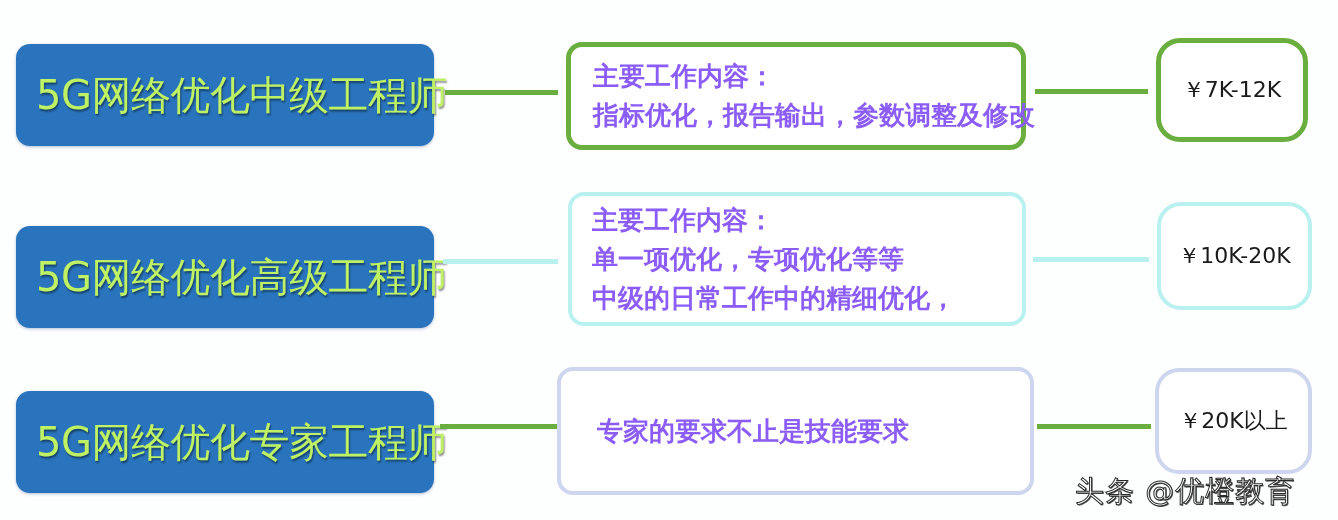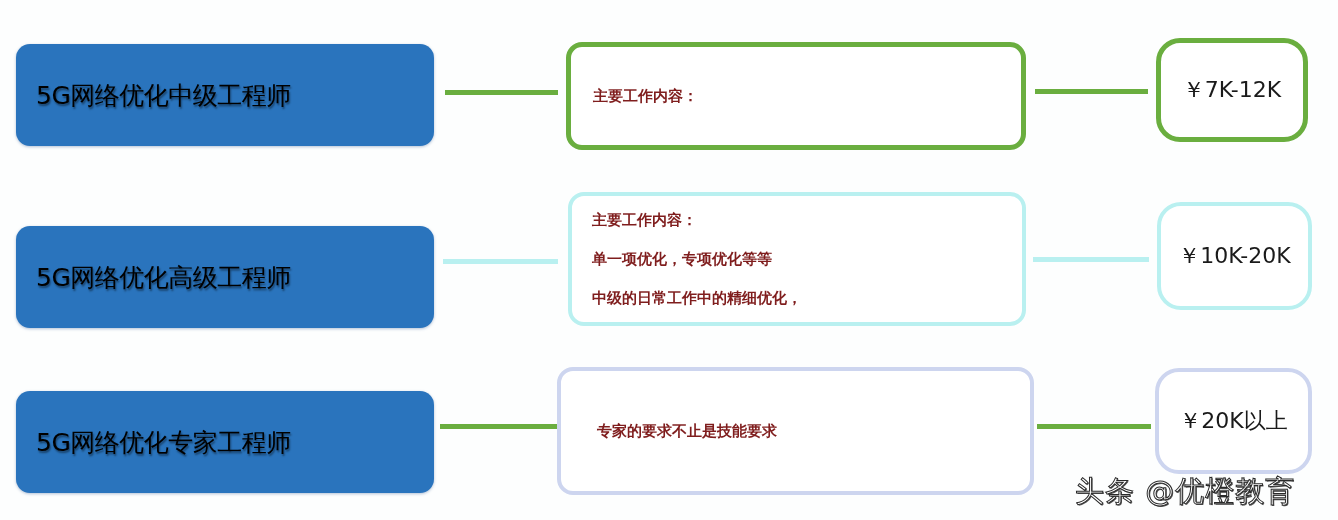--- a/index.html
+++ b/index.html
@@ -21,42 +21,42 @@
     height: 102px;
     background: #2a74bd;
     border-radius: 14px;
     box-shadow: 0 1px 3px rgba(40, 80, 140, 0.35);
     display: flex;
     align-items: center;
     box-sizing: border-box;
     padding-left: 20px;
   }
   .role-label {
-    color: #000000;
-    font-size: 25px;
+    color: #bef264;
+    font-size: 40px;
     letter-spacing: -0.5px;
     text-shadow: 1px 2px 2px rgba(0, 0, 0, 0.45);
     white-space: nowrap;
   }
   .connector {
     position: absolute;
     height: 5px;
   }
   .desc-box {
     position: absolute;
     background: #ffffff;
     border-radius: 16px;
     box-sizing: border-box;
     display: flex;
     flex-direction: column;
     justify-content: center;
   }
   .desc-line {
-    color: #7f1d1d;
-    font-size: 15px;
+    color: #8b5cf6;
+    font-size: 26px;
     font-weight: bold;
     line-height: 39px;
     white-space: nowrap;
   }
   .price-box {
     position: absolute;
     background: #ffffff;
     border-radius: 24px;
     box-sizing: border-box;
     display: flex;
@@ -83,20 +83,21 @@
 </style>
 </head>
 <body>
 
 <div class="role-box" style="top:44px;">
   <span class="role-label">5G网络优化中级工程师</span>
 </div>
 <div class="connector" style="left:445px; top:90px; width:113px; background:#6aae3f;"></div>
 <div class="desc-box" style="left:566px; top:42px; width:460px; height:108px; border:5px solid #6aae3f; padding-left:22px;">
   <div class="desc-line">主要工作内容：</div>
+  <div class="desc-line">指标优化，报告输出，参数调整及修改</div>
 </div>
 <div class="connector" style="left:1035px; top:89px; width:113px; background:#6aae3f;"></div>
 <div class="price-box" style="left:1156px; top:38px; width:152px; height:104px; border:5px solid #6aae3f;">
   <span class="price-text">￥7K-12K</span>
 </div>
 
 <div class="role-box" style="top:226px;">
   <span class="role-label">5G网络优化高级工程师</span>
 </div>
 <div class="connector" style="left:443px; top:259px; width:115px; background:#b9f0f0;"></div>

